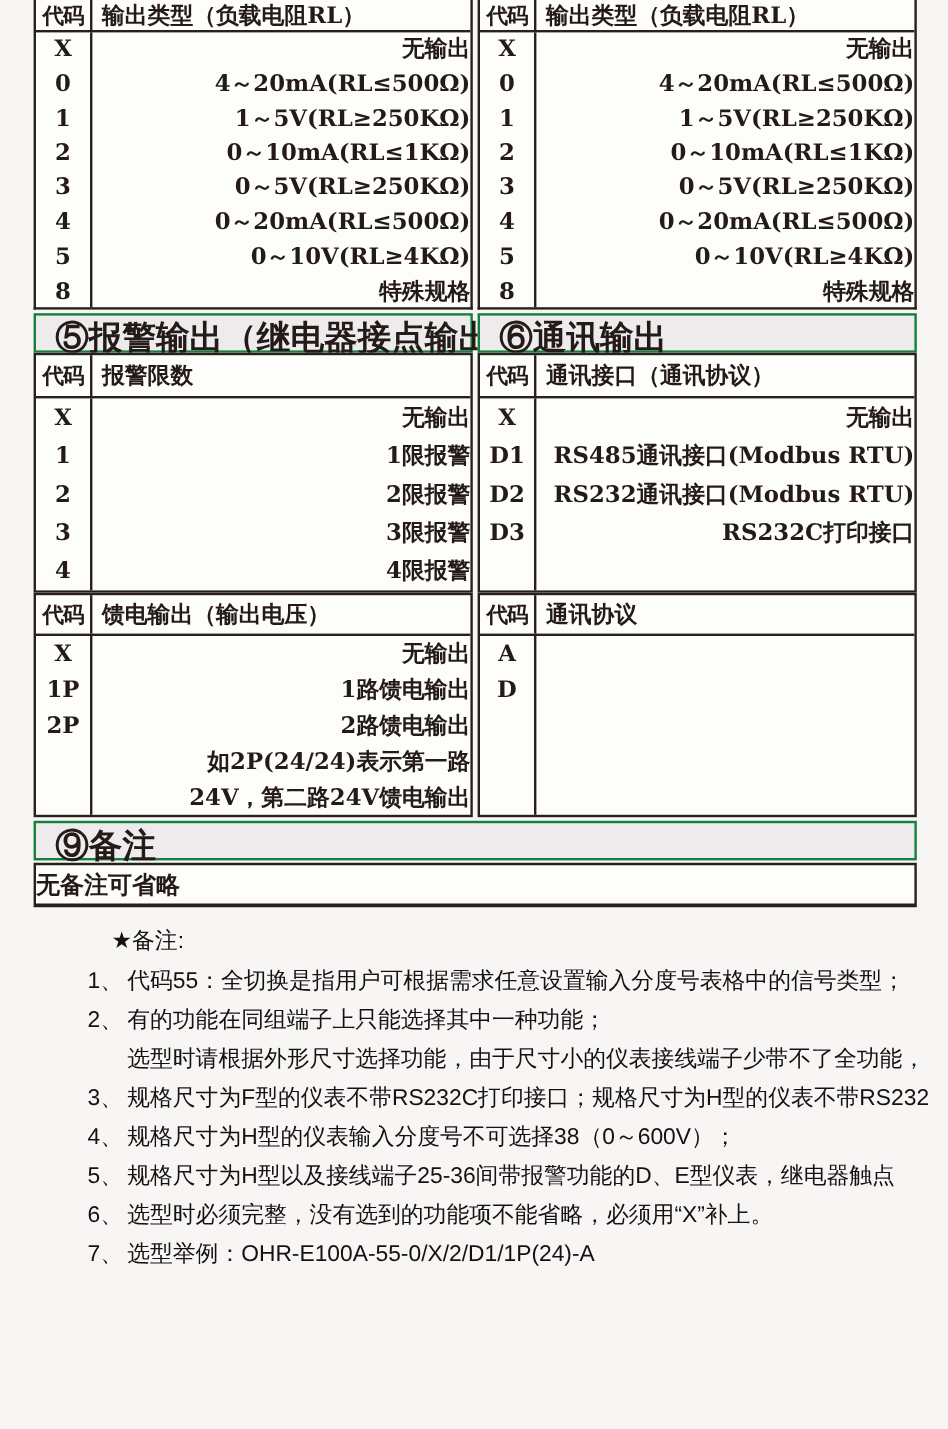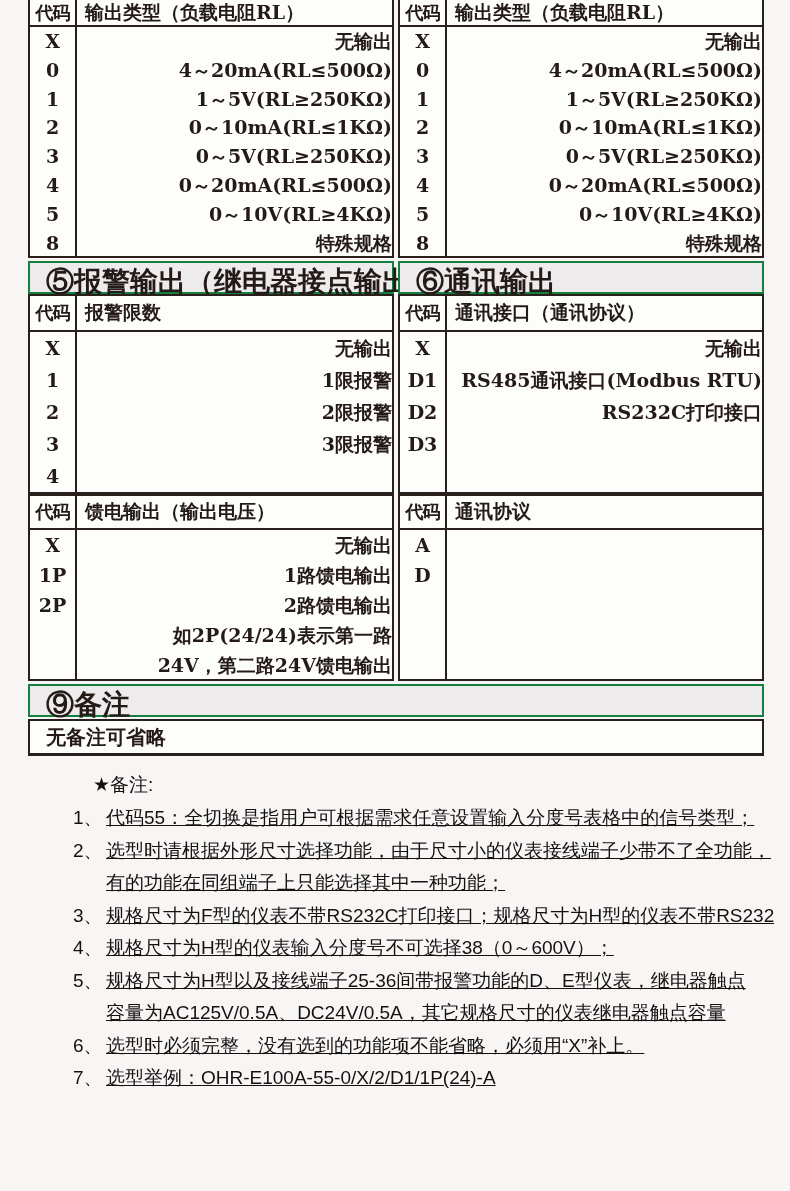--- a/index.html
+++ b/index.html
@@ -52,34 +52,34 @@
   .band{
     box-sizing:border-box;height:33px;margin-top:3px;
     background:#edebeb;border:2px solid #15803d;
     display:flex;align-items:flex-start;padding-left:16px;
     font-weight:bold;font-size:28px;white-space:nowrap;
   }
   
   .remark{
     box-sizing:border-box;height:37px;margin-top:2px;
     background:#fdfdfc;border:2px solid #2a201b;border-bottom-width:3px;
-    display:flex;align-items:center;padding-left:16px;
+    display:flex;align-items:center;
     font-weight:bold;font-size:20px;white-space:nowrap;
   }
 
   
   .notes{
     margin:12px 0 0 45px;
     font-family:"Liberation Sans","DejaVu Sans",sans-serif;
     font-size:19px;color:#141211;font-weight:500;
   }
   .notes-title{height:34px;line-height:34px;margin-left:20px;}
   .note{display:flex;}
   .note-num{width:33px;flex:none;line-height:32.5px;}
-  .note-lines{flex:1;text-decoration:underline;}
+  .note-lines{flex:1;}
   .note-line{height:32.5px;line-height:32.5px;white-space:nowrap;overflow:hidden;}
 </style>
 </head>
 <body>
 
 <div class="page">
   <div class="content">
 
     <div class="pair">
       <div class="col-l">
@@ -170,40 +170,42 @@
                 <div class="line">1</div>
                 <div class="line">2</div>
                 <div class="line">3</div>
                 <div class="line">4</div>
               </div>
               <div class="descs">
                 <div class="line">无输出</div>
                 <div class="line">1限报警</div>
                 <div class="line">2限报警</div>
                 <div class="line">3限报警</div>
+                <div class="line">4限报警</div>
               </div>
             </div>
           </div>
       </div>
       <div class="col-r">
         <div class="tbl t-mid">
             <div class="thead">
               <div class="code-h">代码</div>
               <div class="desc-h">通讯接口（通讯协议）</div>
             </div>
             <div class="tbody">
               <div class="codes">
                 <div class="line">X</div>
                 <div class="line">D1</div>
                 <div class="line">D2</div>
                 <div class="line">D3</div>
               </div>
               <div class="descs">
                 <div class="line">无输出</div>
                 <div class="line">RS485通讯接口(Modbus RTU)</div>
+                <div class="line">RS232通讯接口(Modbus RTU)</div>
                 <div class="line">RS232C打印接口</div>
               </div>
             </div>
           </div>
       </div>
     </div>
 
 
     <div class="pair">
       <div class="col-l">
@@ -258,41 +260,40 @@
       <div>
           <div class="note">
             <div class="note-num">1、</div>
             <div class="note-lines">
               <div class="note-line">代码55：全切换是指用户可根据需求任意设置输入分度号表格中的信号类型；</div>
             </div>
           </div>
           <div class="note">
             <div class="note-num">2、</div>
             <div class="note-lines">
+              <div class="note-line">有的功能在同组端子上只能选择其中一种功能；</div>
               <div class="note-line">选型时请根据外形尺寸选择功能，由于尺寸小的仪表接线端子少带不了全功能，</div>
-              <div class="note-line">有的功能在同组端子上只能选择其中一种功能；</div>
             </div>
           </div>
           <div class="note">
             <div class="note-num">3、</div>
             <div class="note-lines">
               <div class="note-line">规格尺寸为F型的仪表不带RS232C打印接口；规格尺寸为H型的仪表不带RS232</div>
             </div>
           </div>
           <div class="note">
             <div class="note-num">4、</div>
             <div class="note-lines">
               <div class="note-line">规格尺寸为H型的仪表输入分度号不可选择38（0～600V）；</div>
             </div>
           </div>
           <div class="note">
             <div class="note-num">5、</div>
             <div class="note-lines">
               <div class="note-line">规格尺寸为H型以及接线端子25-36间带报警功能的D、E型仪表，继电器触点</div>
-              <div class="note-line">容量为AC125V/0.5A、DC24V/0.5A，其它规格尺寸的仪表继电器触点容量</div>
             </div>
           </div>
           <div class="note">
             <div class="note-num">6、</div>
             <div class="note-lines">
               <div class="note-line">选型时必须完整，没有选到的功能项不能省略，必须用“X”补上。</div>
             </div>
           </div>
           <div class="note">
             <div class="note-num">7、</div>

